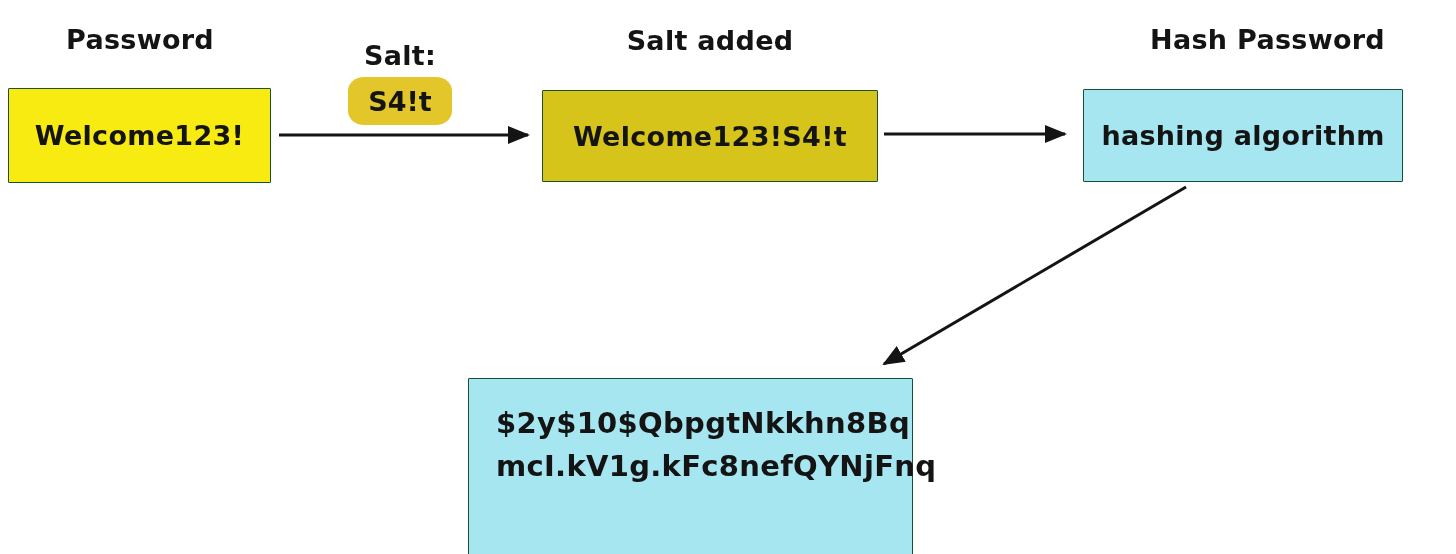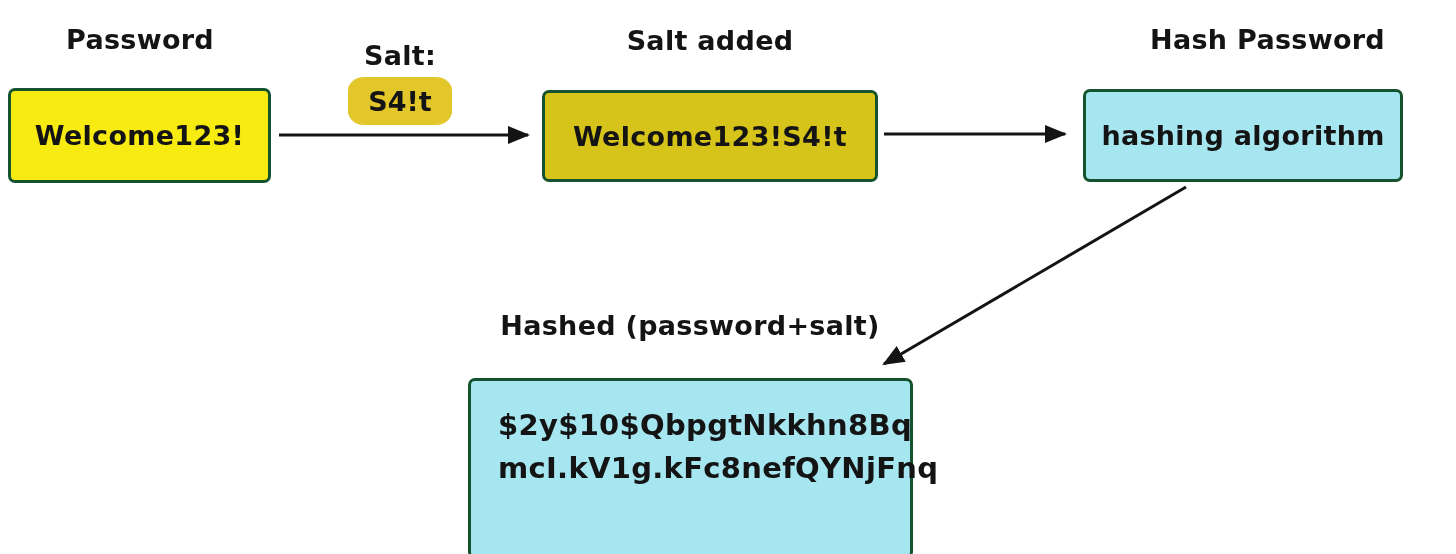--- a/index.html
+++ b/index.html
@@ -27,22 +27,22 @@
     position: absolute;
     font-weight: 700;
     font-size: 27px;
     text-align: center;
     letter-spacing: 0.3px;
     white-space: nowrap;
   }
   .box {
     position: absolute;
     box-sizing: border-box;
-    border: 3px solid #14532d;
-    border-radius: 7px;
+    border: 1px solid #14532d;
+    border-radius: 1px;
     display: flex;
     align-items: center;
     justify-content: center;
     font-weight: 700;
     font-size: 27px;
     letter-spacing: 0.3px;
     white-space: nowrap;
   }
   #label-password      { left: 30px;   top: 10px;  width: 220px; }
   #box-password        { left: 8px;    top: 74px;  width: 263px; height: 95px; }
@@ -98,19 +98,18 @@
   <div class="label" id="label-salt-added">Salt added</div>
   <div class="box" id="box-salt-added" style="background-color: rgb(215, 196, 26);">
     <span>Welcome123!S4!t</span>
   </div>
 
   <div class="label" id="label-hash-function">Hash Password</div>
   <div class="box" id="box-hash-function" style="background-color: rgb(166, 230, 240);">
     <span>hashing algorithm</span>
   </div>
 
-  <div class="label" id="label-hashed">Hashed (password+salt)</div>
   <div class="box" id="box-hashed" style="background-color: rgb(166, 230, 240);">
     <div>$2y$10$QbpgtNkkhn8Bq</div>
     <div>mcI.kV1g.kFc8nefQYNjFnq</div>
   </div>
 
 </div>
 
 </body></html>

